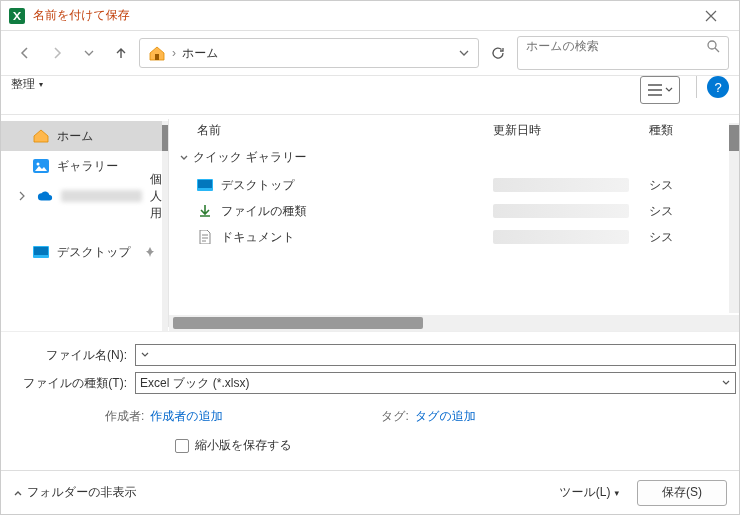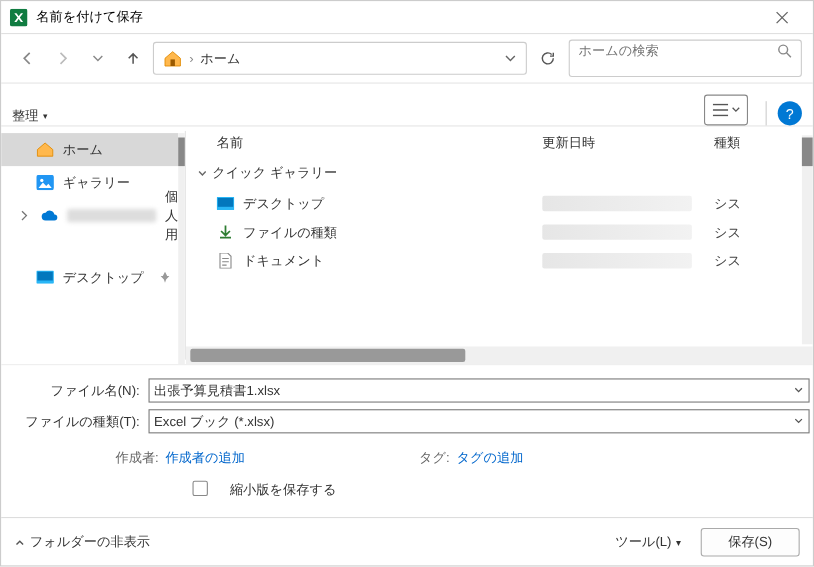--- a/index.html
+++ b/index.html
@@ -1,31 +1,31 @@
 <!DOCTYPE html>
 <html><head>
 <meta charset="utf-8">
 <style>
 *{box-sizing:border-box;margin:0;padding:0;font-family:"Yu Gothic UI","Segoe UI",Meiryo,sans-serif;font-size:12px;color:#333}
 body{background:#fff;width:740px;height:515px;border:1px solid #ccc;display:flex;flex-direction:column;overflow:hidden}
 .titlebar{height:30px;display:flex;align-items:center;padding:0 8px;border-bottom:1px solid #e0e0e0}
 .titlebar .app-icon{width:16px;height:16px;margin-right:8px}
-.titlebar .title{flex:1;color:#000000}
+.titlebar .title{flex:1;color:#c2410c}
 .titlebar .close{width:40px;height:30px;display:flex;align-items:center;justify-content:center;color:#666}
 .navbar{height:44px;display:flex;align-items:center;gap:4px;padding:0 10px}
 .nav-btn{width:28px;height:28px;display:flex;align-items:center;justify-content:center;color:#555;border-radius:3px}
 .nav-btn.disabled{color:#aaa}
 .addr{flex:1;height:30px;border:1px solid #ccc;border-radius:3px;display:flex;align-items:center;padding:0 8px;gap:6px}
 .addr .home{width:18px;height:16px}
 .addr .crumb{flex:1;color:#333}
 .addr .dd{color:#666}
 .refresh{width:30px;height:30px;display:flex;align-items:center;justify-content:center;color:#555}
 .search{width:212px;height:30px;border:1px solid #ccc;border-radius:3px;display:flex;align-items:flex-end;padding:16px 8px}
 .search input{flex:1;border:none;outline:none;background:transparent}
-.toolbar{height:40px;border-top:1px solid #e5e5e5;border-bottom:1px solid #e5e5e5;display:flex;align-items:flex-end;padding:0 10px}
+.toolbar{height:40px;border-top:1px solid #e5e5e5;border-bottom:1px solid #e5e5e5;display:flex;align-items:flex-start;padding:0 10px}
 .toolbar .org{color:#1a5fb4;display:flex;align-items:center;gap:2px}
 .toolbar .sp{flex:1}
 .toolbar .view{width:40px;height:28px;border:1px solid #888;border-radius:3px;display:flex;align-items:center;justify-content:center;gap:3px;margin-right:6px}
 .toolbar .sep{width:1px;height:22px;background:#ccc;margin:0 10px}
 .toolbar .help{width:22px;height:22px;border-radius:50%;background:#0078d4;color:#fff;display:flex;align-items:center;justify-content:center;font-size:13px}
 .main{flex:1;display:flex;overflow:hidden}
 .sidebar{width:167px;display:flex;position:relative;padding-top:6px}
 .sidecol{flex:1}
 .side-item{height:30px;display:flex;align-items:center;padding-left:32px;gap:8px}
 .side-item.active{background:#d8d8d8}
@@ -56,21 +56,21 @@
 .field{display:flex;align-items:center;margin-bottom:6px}
 .field .fl{width:120px;text-align:right;padding-right:8px}
 .combo{flex:1;height:22px;border:1px solid #7a7a7a;display:flex;align-items:center;padding:0 4px;position:relative}
 .combo .val{flex:1}
 .combo .dd{color:#555}
 .meta{display:flex;padding:8px 0 12px 0}
 .meta .m{display:flex;gap:6px}
 .meta .m .ml{color:#666}
 .meta .m .mv{color:#0066cc}
 .meta .m1{margin-left:90px;width:276px}
-.chk-row{display:flex;align-items:flex-start;margin-left:160px;gap:20px;padding-bottom:10px}
+.chk-row{display:flex;align-items:center;margin-left:160px;gap:6px;padding-bottom:10px}
 .chk{width:14px;height:14px;border:1px solid #888;border-radius:2px}
 .footer{height:44px;border-top:1px solid #ddd;display:flex;align-items:center;padding:0 12px;gap:8px}
 .footer .fold{display:flex;align-items:center;gap:4px;color:#333}
 .footer .sp{flex:1}
 .footer .tool{display:flex;align-items:center;gap:4px;margin-right:10px}
 .btn{height:26px;min-width:90px;border:1px solid #aaa;background:#fdfdfd;border-radius:3px;display:flex;align-items:center;justify-content:center;padding:0 14px}
 svg{display:block}
 .blur{filter:blur(2px)}
 </style>
 </head>
@@ -270,21 +270,20 @@
     <div class="hscroll">
         <div class="hthumb"></div>
       </div>
   </div>
 </div>
 
 <div class="form">
   <div class="field">
     <span class="fl">ファイル名(N):</span>
     <div class="combo">
-      <span class="val">出張予算見積書1.xlsx</span>
       <span class="dd">
           <svg width="10" height="10" viewBox="0 0 10 10">
             <path d="M2 3l3 3 3-3" stroke="#555" stroke-width="1.2" fill="none"></path>
           </svg>
         </span>
     </div>
   </div>
   <div class="field">
     <span class="fl">ファイルの種類(T):</span>
     <div class="combo">

